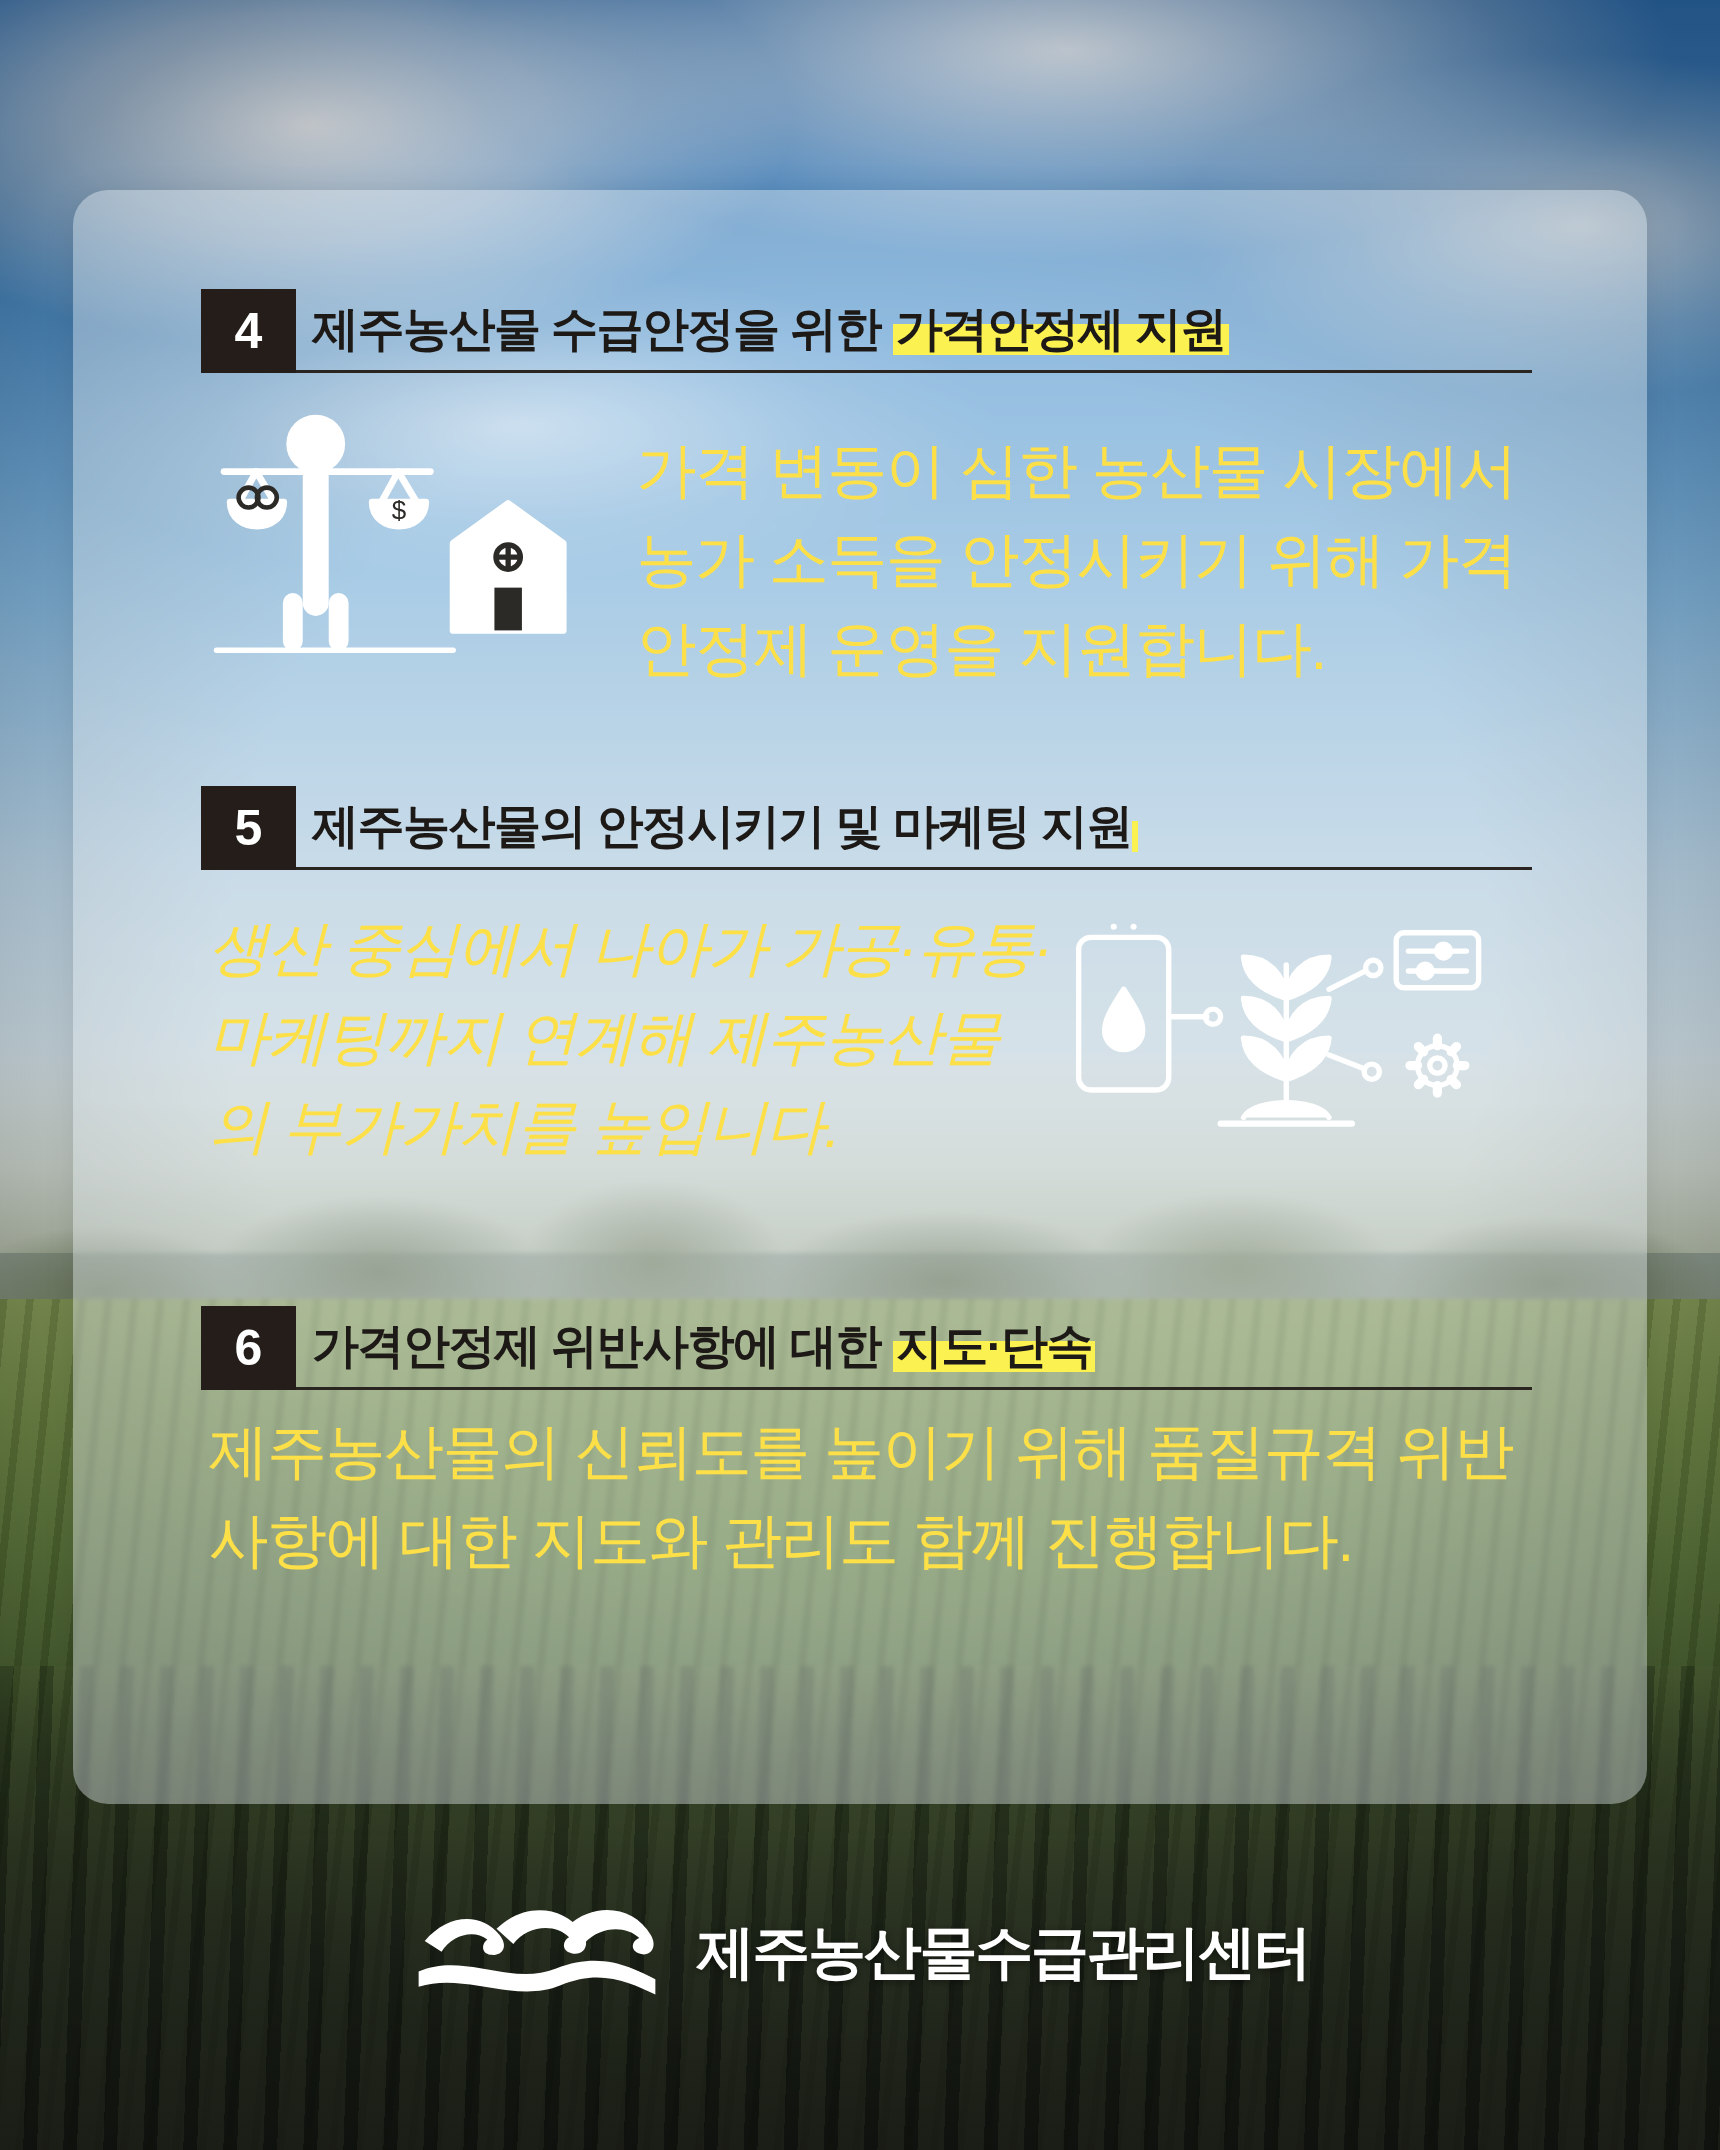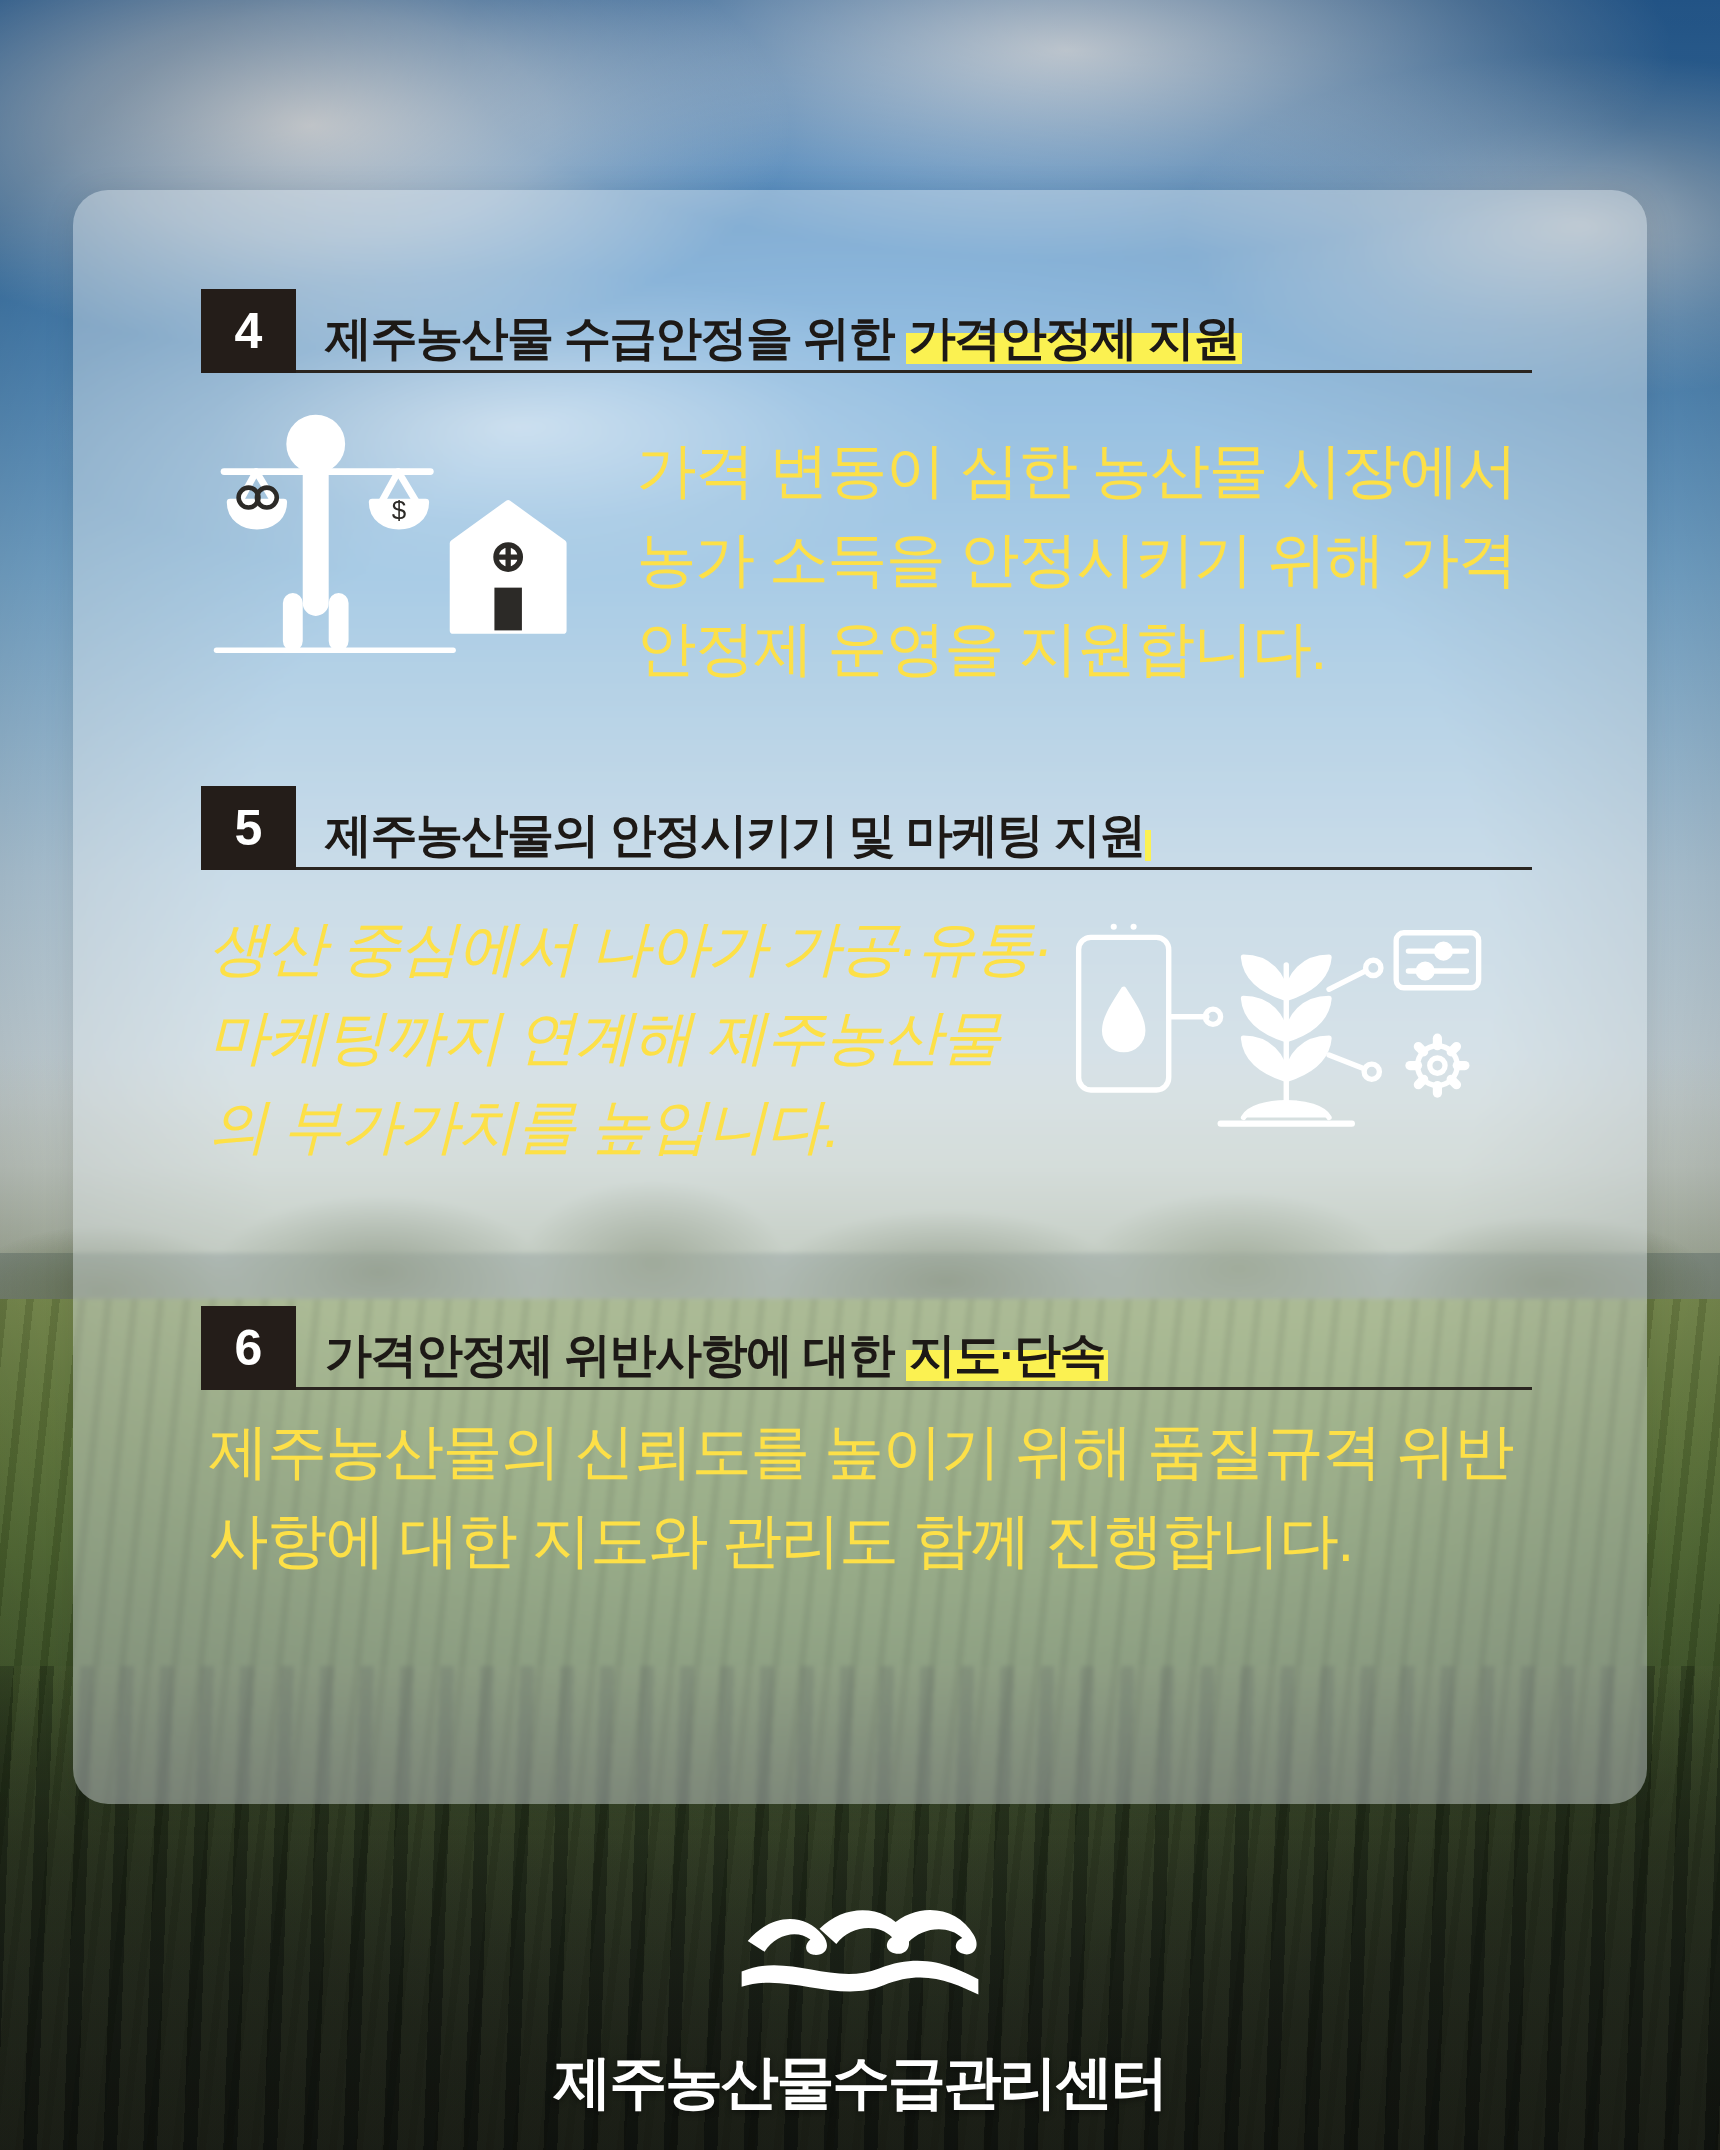--- a/index.html
+++ b/index.html
@@ -112,22 +112,22 @@
     display: flex;
     align-items: center;
     justify-content: center;
     flex: none;
   }
   .head-text-wrap {
     flex: 1;
     border-bottom: 3.1px solid #2a2520;
     height: 84px;
     display: flex;
-    align-items: flex-end;
-    padding-left: 29px;
+    align-items: center;
+    padding-left: 16px;
     box-sizing: border-box;
   }
   .head-text {
     font-size: 47px;
     font-weight: 700;
     color: #1d1916;
     letter-spacing: -1.5px;
     white-space: nowrap;
   }
   .hl {
@@ -179,21 +179,20 @@
   
   .footer {
     position: absolute;
     left: 0;
     right: 0;
     top: 1895px;
     display: flex;
     align-items: center;
     justify-content: center;
     gap: 34px;
-    flex-direction: column;
   }
   .brand-name {
     color: #ffffff;
     font-size: 58px;
     font-weight: 800;
     letter-spacing: -2.3px;
     text-shadow: 0 1.5px 7.6px rgba(0,0,0,0.45);
   }
   svg { display: block; }
 </style>

